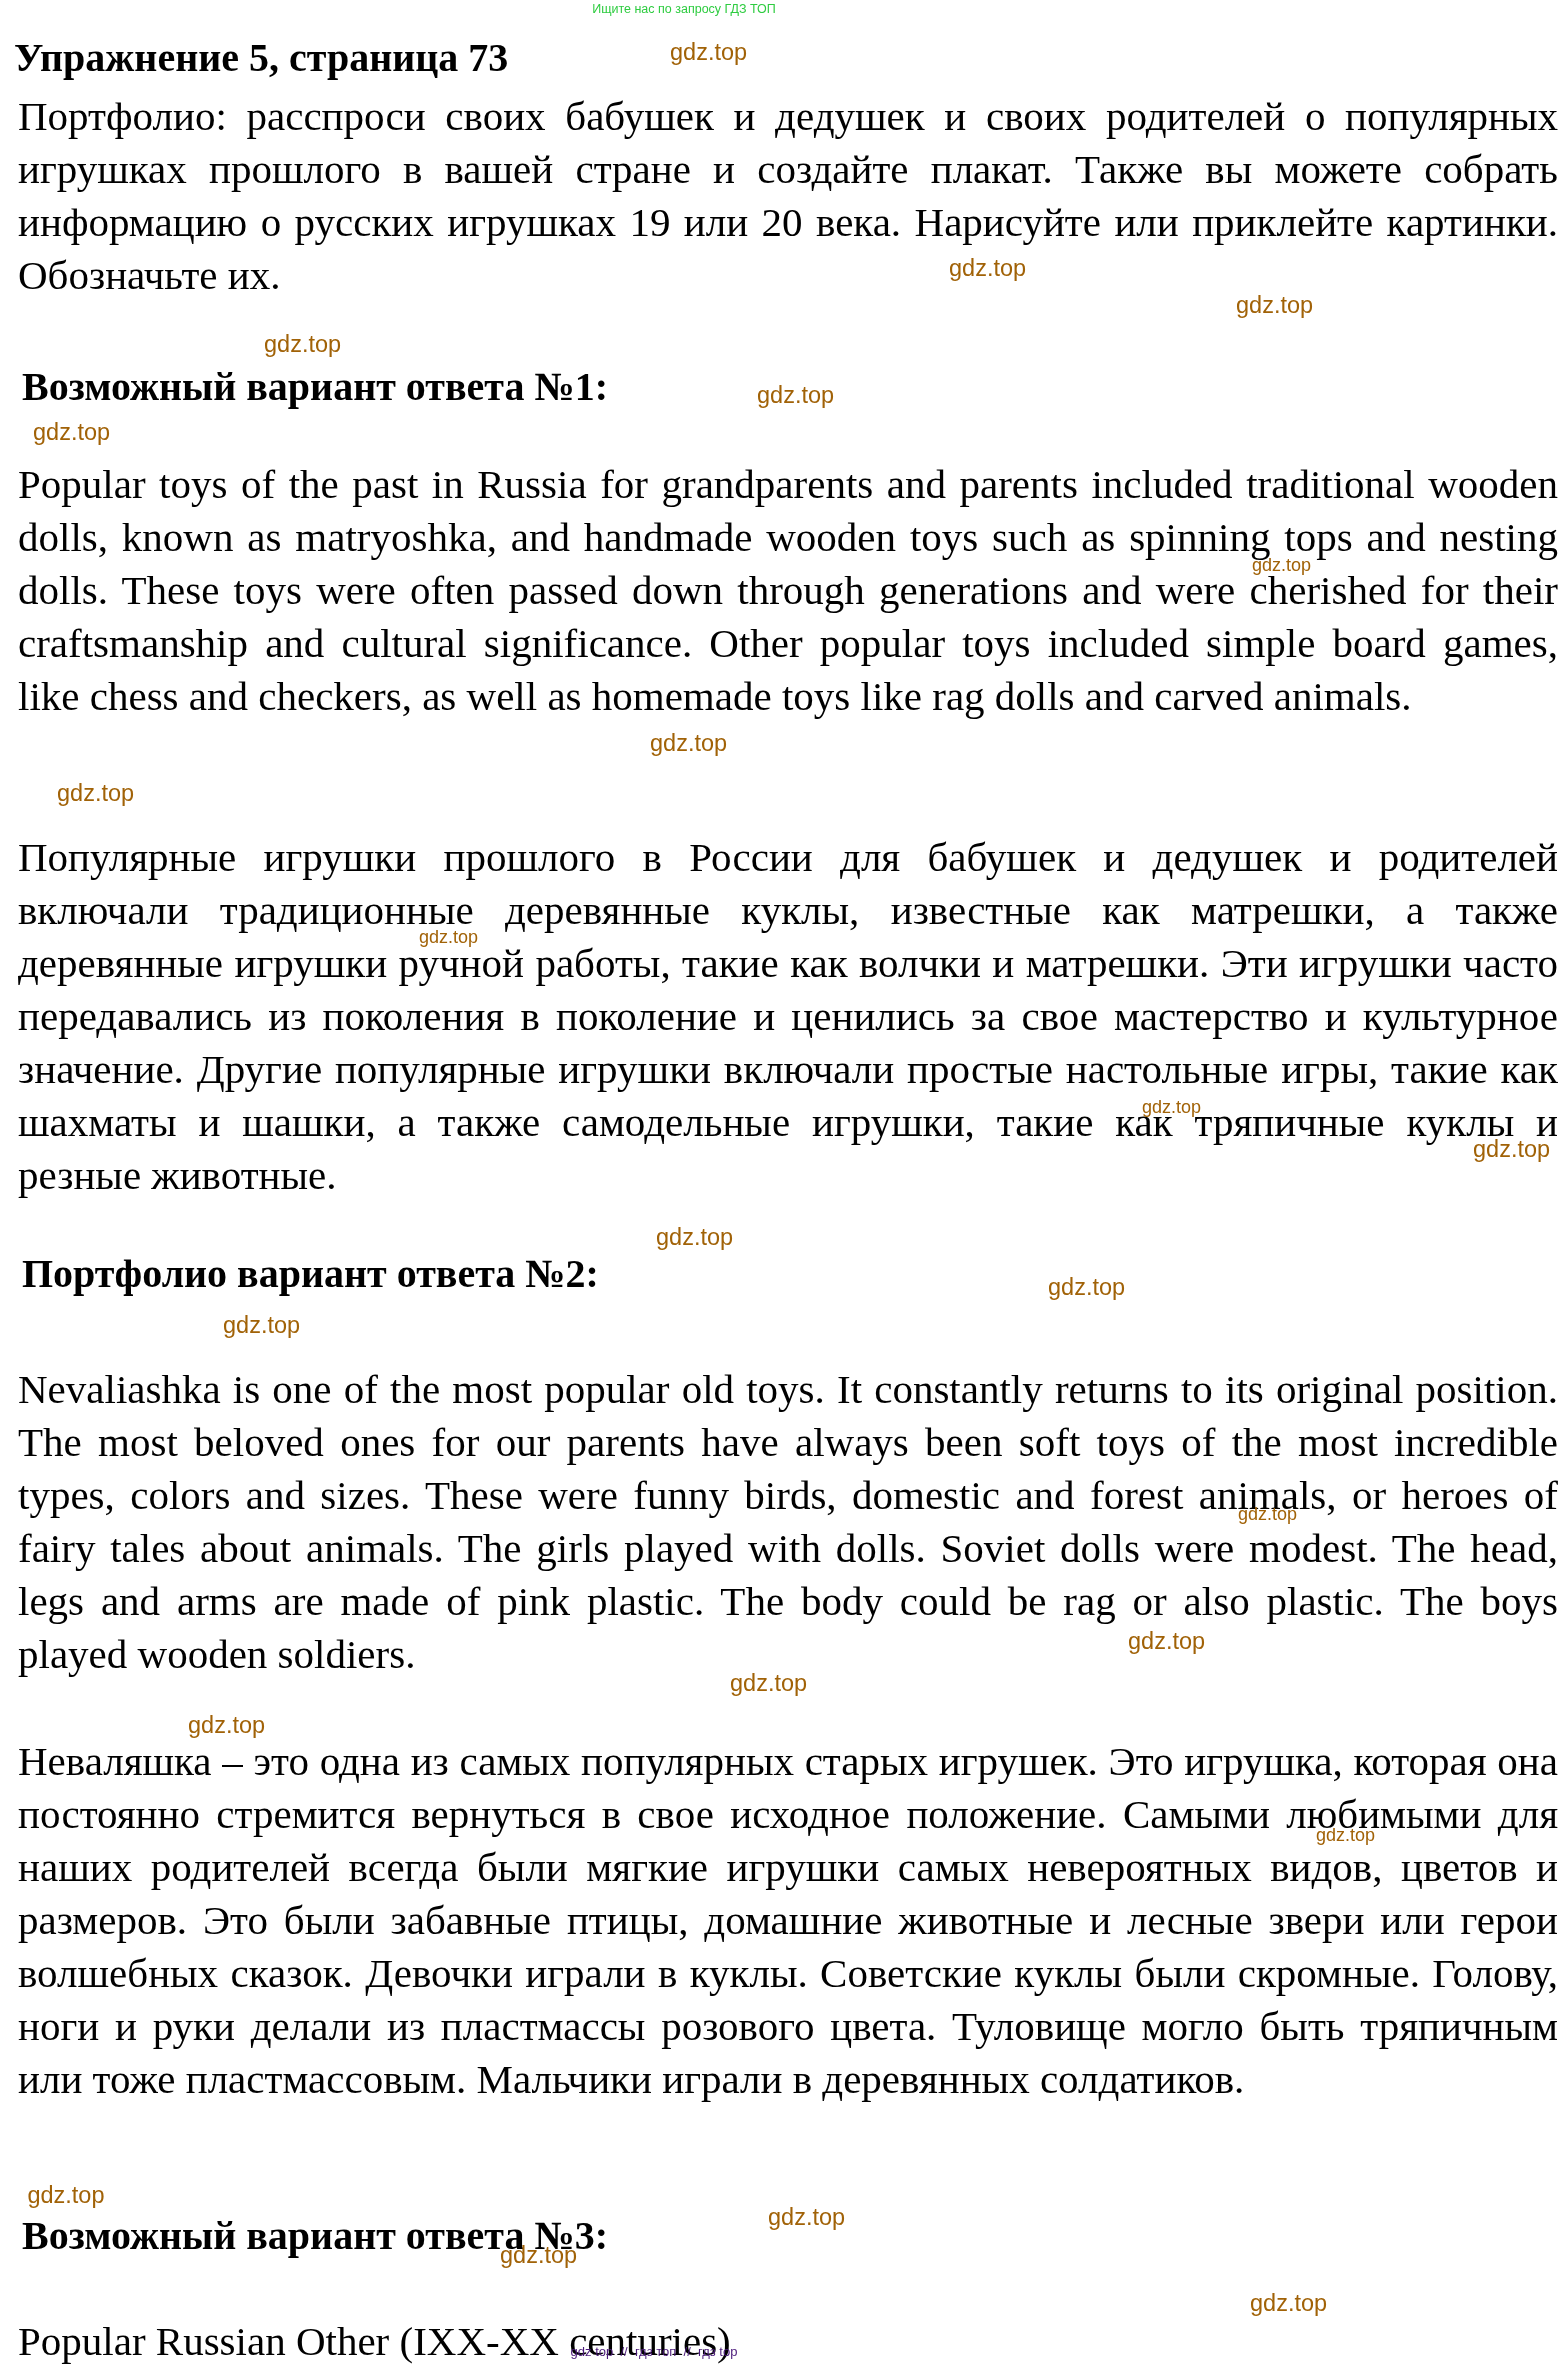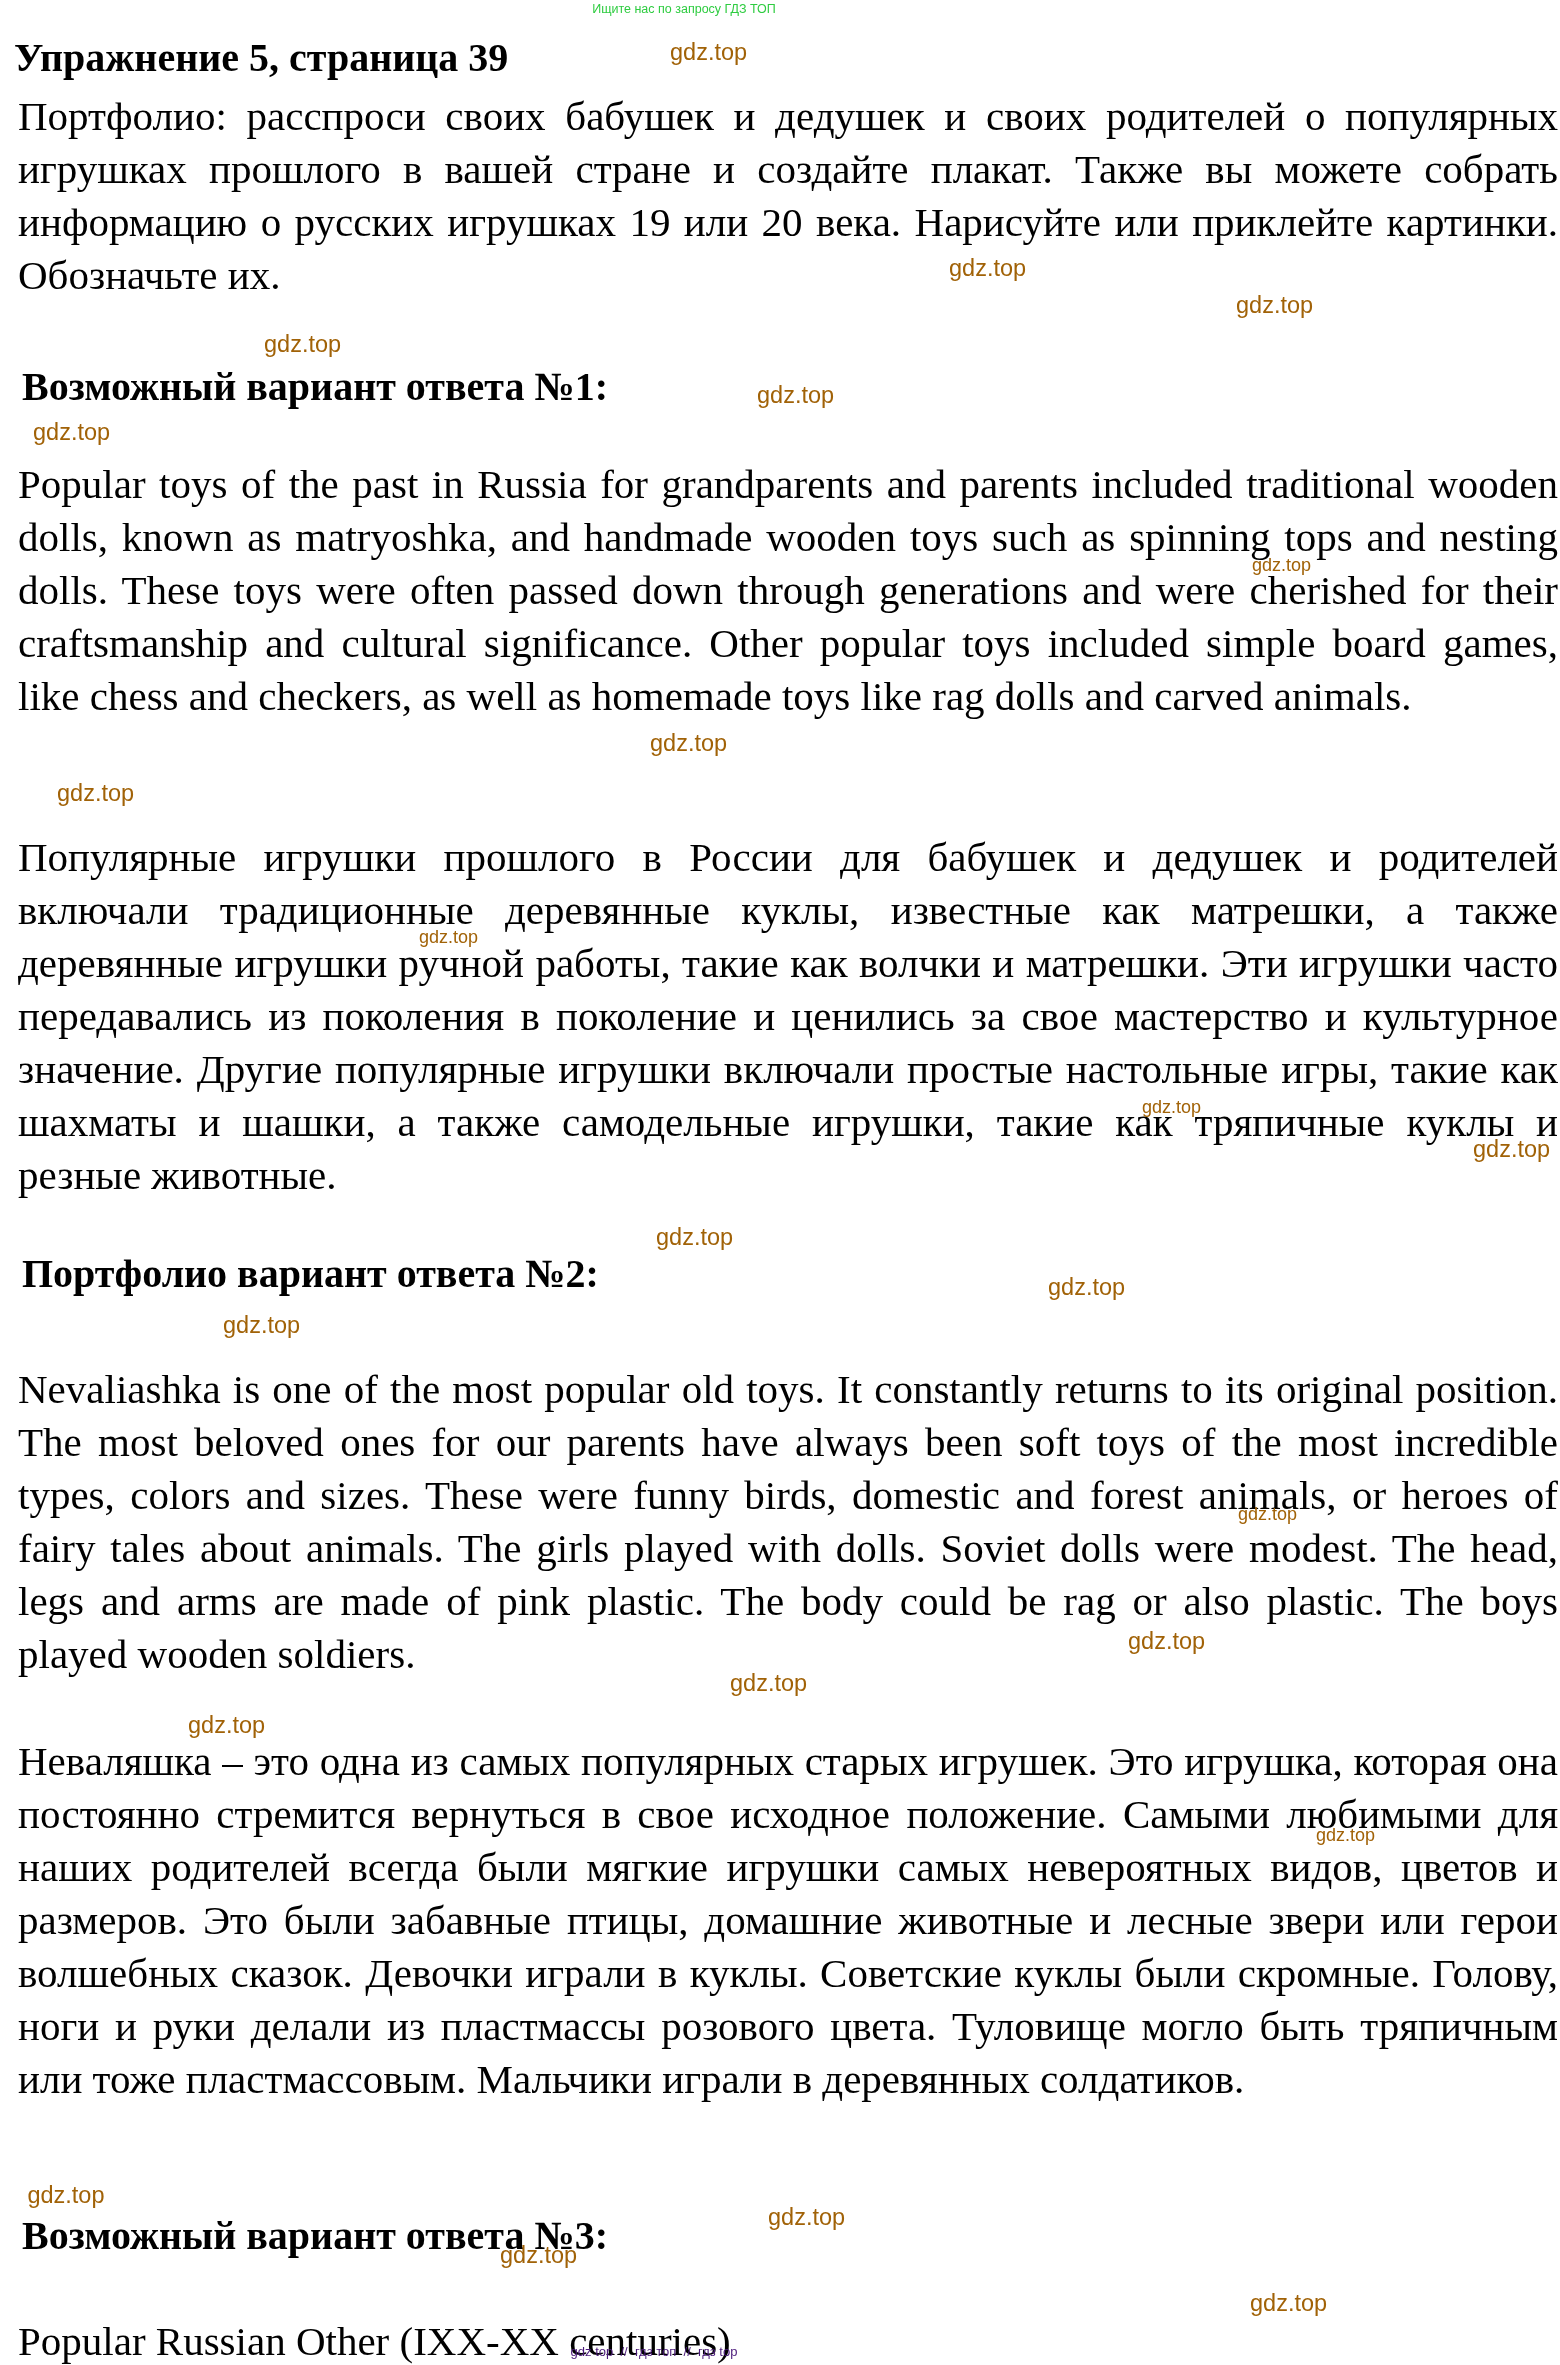--- a/index.html
+++ b/index.html
@@ -13,21 +13,21 @@
   .para { font-family: "Liberation Serif", serif; font-size: 41px; line-height: 53px; text-align: justify; margin: 4px; position: absolute; left: 14px; width: 1540px; }
   .para.last-left { text-align-last: left; }
   .wm { position: absolute; font-family: "Liberation Sans", sans-serif; font-size: 23.5px; color: #a16207; }
   .wm.small { font-size: 18px; }
 </style>
 </head>
 <body>
 
 <div class="banner">Ищите нас по запросу ГДЗ ТОП</div>
 
-<h1 class="title" style="position:absolute;left:14px;top:30px;">Упражнение 5, страница 39</h1>
+<h1 class="title" style="position:absolute;left:14px;top:30px;">Упражнение 5, страница 73</h1>
 
 <p class="para" style="top:86px;">Портфолио: расспроси своих бабушек и дедушек и своих родителей о популярных игрушках прошлого в вашей стране и создайте плакат. Также вы можете собрать информацию о русских игрушках 19 или 20 века. Нарисуйте или приклейте картинки. Обозначьте их.</p>
 
 <h2 class="heading" style="top:351px;">Возможный вариант ответа №1:</h2>
 <p class="para" style="top:454px;">Popular toys of the past in Russia for grandparents and parents included traditional wooden dolls, known as matryoshka, and handmade wooden toys such as spinning tops and nesting dolls. These toys were often passed down through generations and were cherished for their craftsmanship and cultural significance. Other popular toys included simple board games, like chess and checkers, as well as homemade toys like rag dolls and carved animals.</p>
 <p class="para" style="top:827px;">Популярные игрушки прошлого в России для бабушек и дедушек и родителей включали традиционные деревянные куклы, известные как матрешки, а также деревянные игрушки ручной работы, такие как волчки и матрешки. Эти игрушки часто передавались из поколения в поколение и ценились за свое мастерство и культурное значение. Другие популярные игрушки включали простые настольные игры, такие как шахматы и шашки, а также самодельные игрушки, такие как тряпичные куклы и резные животные.</p>
 
 <h2 class="heading" style="top:1238px;">Портфолио вариант ответа №2:</h2>
 <p class="para" style="top:1359px;">Nevaliashka is one of the most popular old toys. It constantly returns to its original position. The most beloved ones for our parents have always been soft toys of the most incredible types, colors and sizes. These were funny birds, domestic and forest animals, or heroes of fairy tales about animals. The girls played with dolls. Soviet dolls were modest. The head, legs and arms are made of pink plastic. The body could be rag or also plastic. The boys played wooden soldiers.</p>
 <p class="para" style="top:1731px;">Неваляшка – это одна из самых популярных старых игрушек. Это игрушка, которая она постоянно стремится вернуться в свое исходное положение. Самыми любимыми для наших родителей всегда были мягкие игрушки самых невероятных видов, цветов и размеров. Это были забавные птицы, домашние животные и лесные звери или герои волшебных сказок. Девочки играли в куклы. Советские куклы были скромные. Голову, ноги и руки делали из пластмассы розового цвета. Туловище могло быть тряпичным или тоже пластмассовым. Мальчики играли в деревянных солдатиков.</p>

